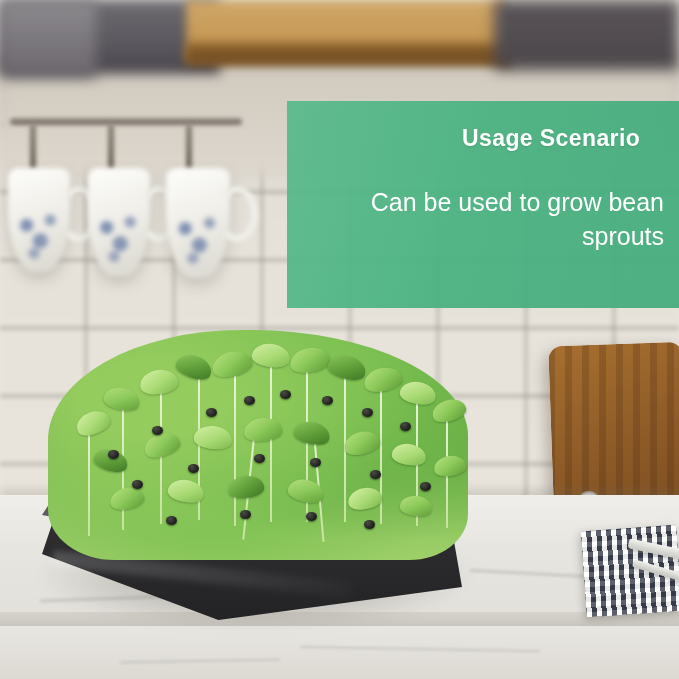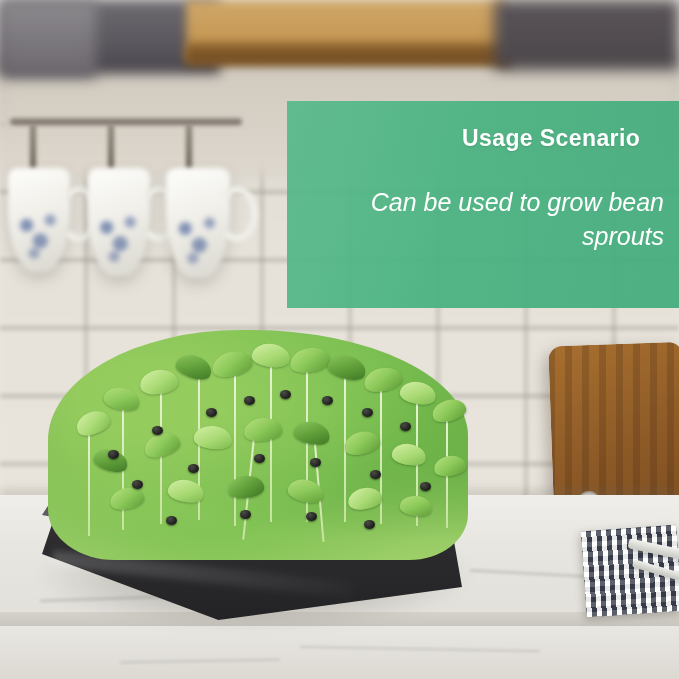--- a/index.html
+++ b/index.html
@@ -333,21 +333,20 @@
   }
   .banner-sub {
     position: absolute;
     left: 45px; top: 84px;
     width: 332px;
     color: #ffffff;
     font-size: 25px;
     line-height: 1.36;
     text-align: right;
     font-weight: 300;
-    font-style: italic;
   }
 </style>
 </head>
 <body>
 
 <div id="scene">
 
   <div class="bg-layer">
 
     <div class="tile-wall"></div>

